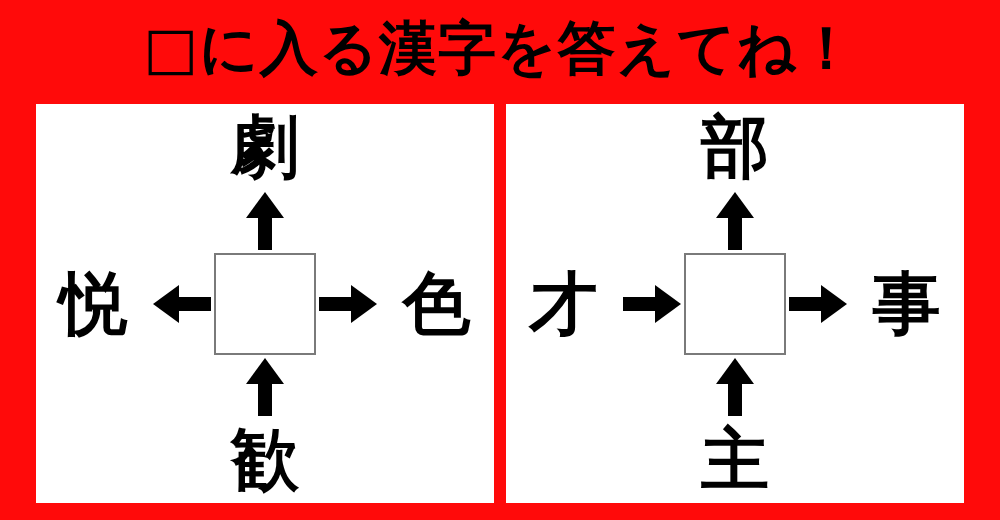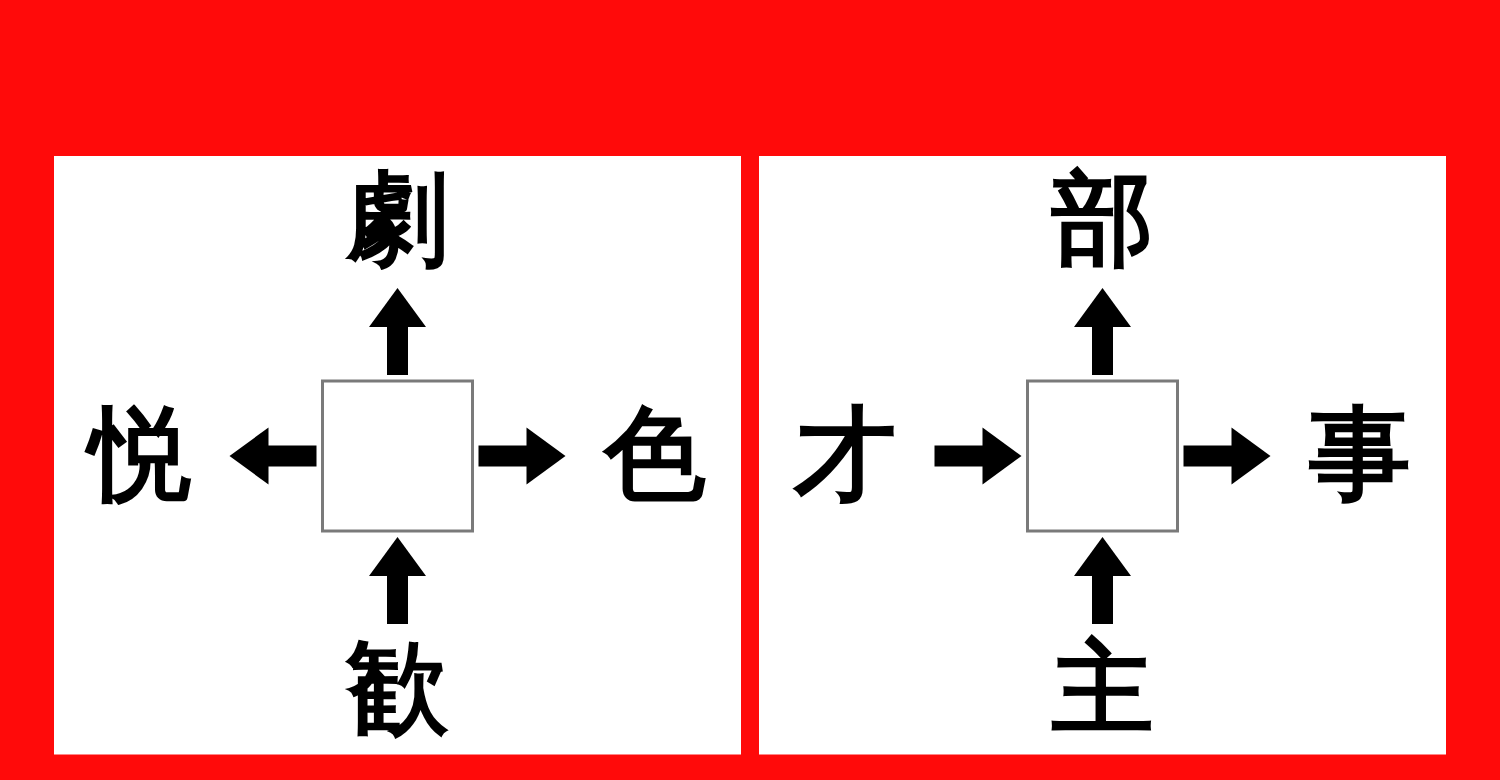--- a/index.html
+++ b/index.html
@@ -180,20 +180,23 @@
     border-top: 19px solid transparent;
     border-bottom: 19px solid transparent;
     border-left: 26px solid #000000;
   }
 </style>
 </head>
 <body>
 
 <div id="root">
 
+  <div class="title-bar">
+    <div class="title-text">□に入る漢字を答えてね！</div>
+  </div>
 
   <div class="panels">
 
     <div class="panel">
       <div class="puzzle">
 
         <div class="kanji cell-top">劇</div>
 
         <div class="arrow arrow-up arrow-up-top">
           <span class="head"></span>

